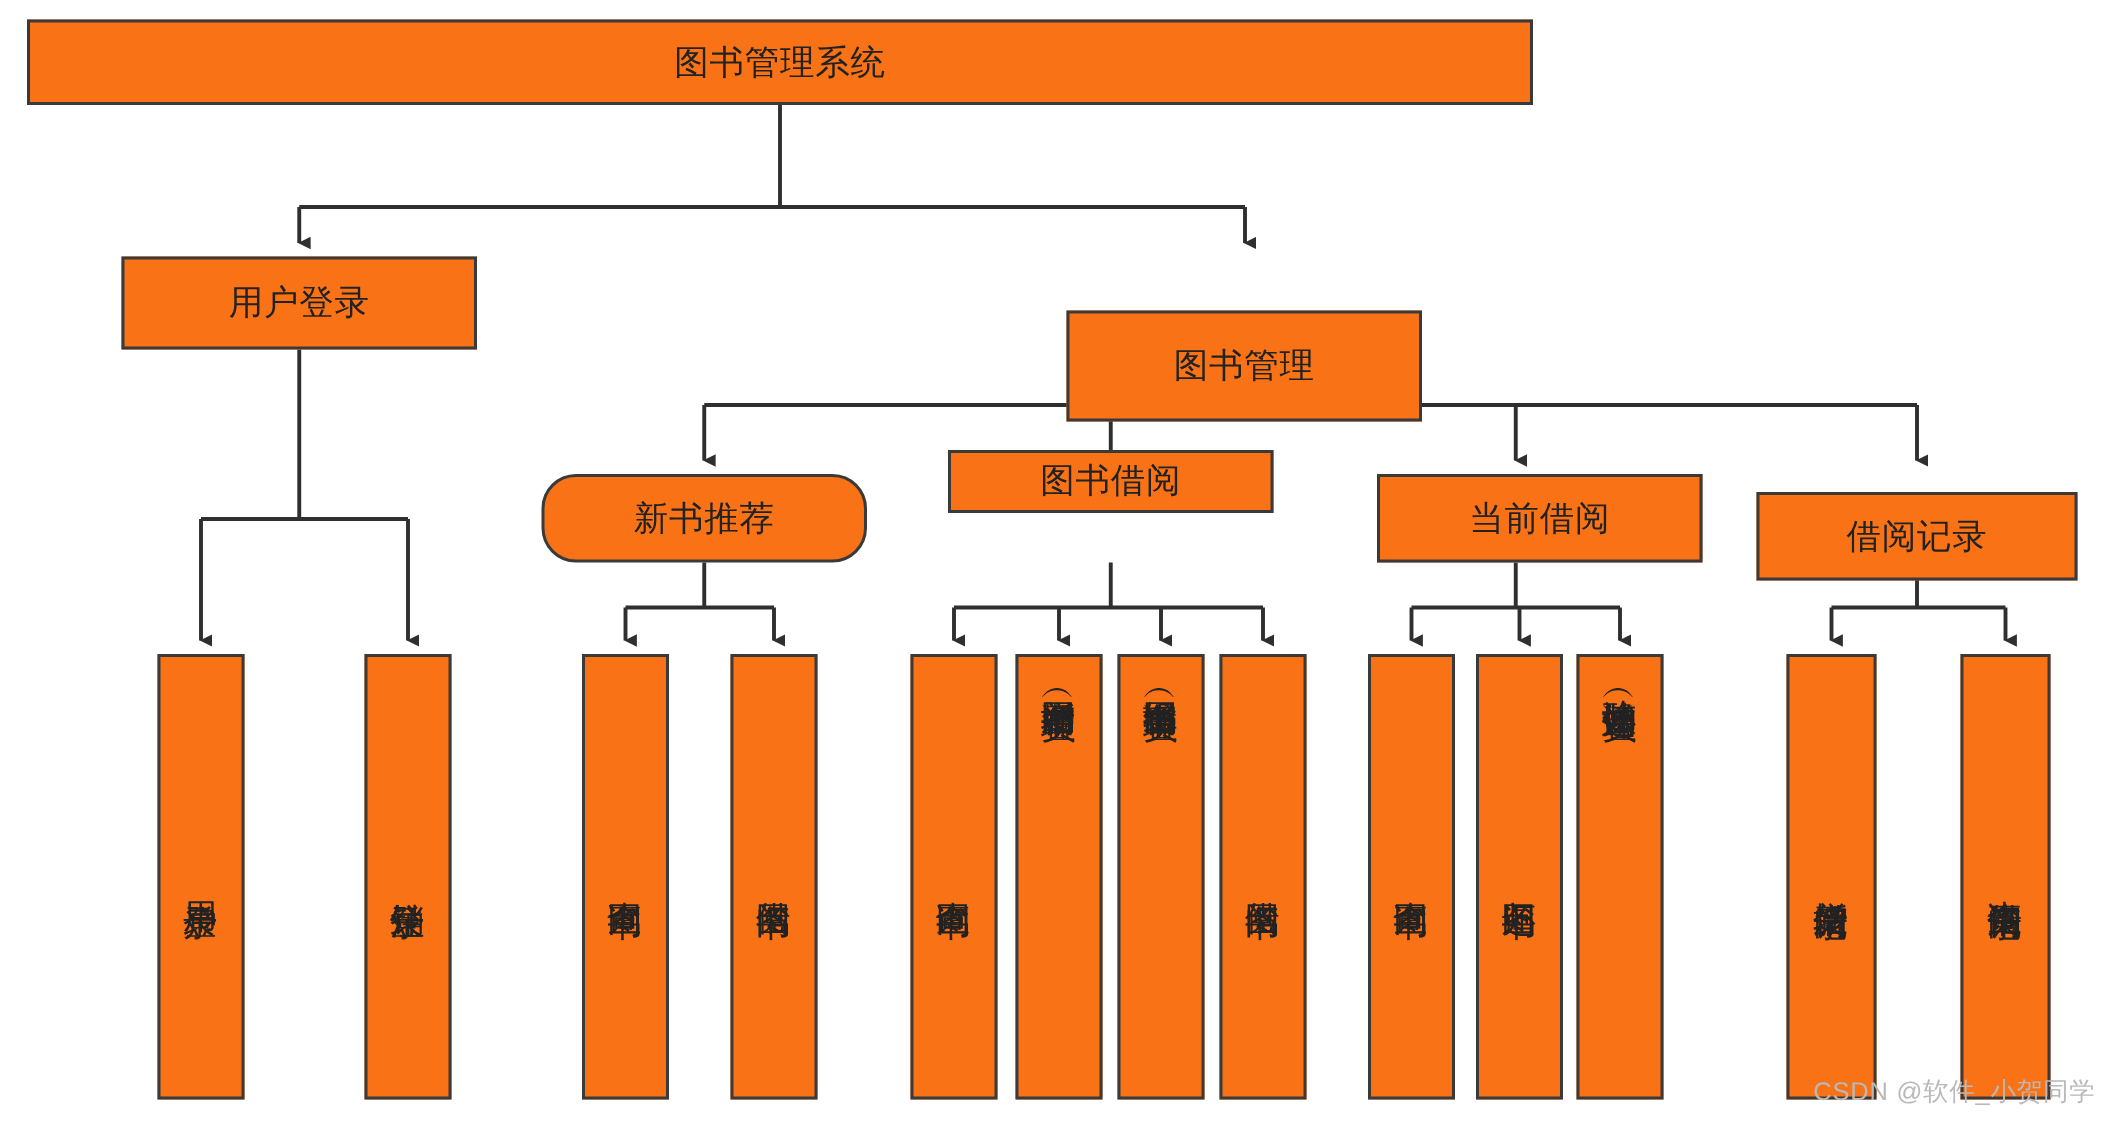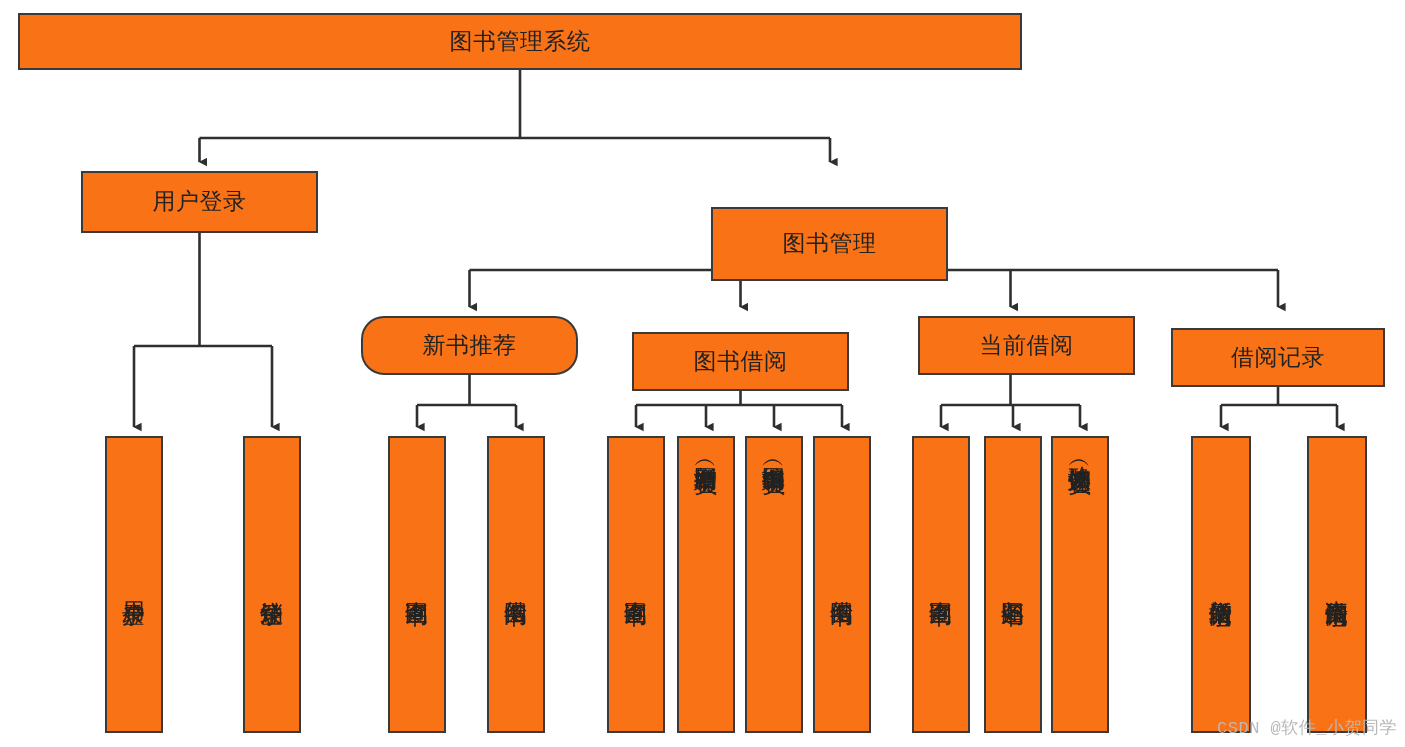--- a/index.html
+++ b/index.html
@@ -68,21 +68,21 @@
     pointer-events: none;
   }
   .watermark {
     position: absolute;
     right: 8px;
     bottom: 8px;
     font-size: 17px;
     color: #b9b9b9;
     letter-spacing: 0.5px;
     white-space: nowrap;
-    font-family: Liberation Mono, monospace;
+    font-family: Liberation Sans, sans-serif;
   }
 </style>
 </head>
 <body>
 
 <div id="diagram-root">
 
   <svg id="connector-layer" viewBox="0 0 1405 747" width="1405" height="747" xmlns="http://www.w3.org/2000/svg">
     <defs>
       <marker id="arrowhead" markerWidth="9" markerHeight="9" refX="4.2" refY="7.6" orient="auto" markerUnits="userSpaceOnUse">
@@ -140,21 +140,21 @@
   <div class="node-box" style="left:81px; top:171px; width:237px; height:62px;">
     <span class="node-label-h">用户登录</span>
   </div>
   <div class="node-box" style="left:711px; top:171px; width:237px; height:74px;margin-top:36px;">
     <span class="node-label-h">图书管理</span>
   </div>
 
   <div class="node-box" style="left:361px; top:316px; width:217px; height:59px;border-radius:23px;">
     <span class="node-label-h">新书推荐</span>
   </div>
-  <div class="node-box" style="left:632px; top:332px; width:217px; height:59px;">
+  <div class="node-box" style="left:632px; top:300px; width:217px; height:42px;">
     <span class="node-label-h">图书借阅</span>
   </div>
   <div class="node-box" style="left:918px; top:316px; width:217px; height:59px;">
     <span class="node-label-h">当前借阅</span>
   </div>
   <div class="node-box" style="left:1171px; top:316px; width:214px; height:59px;margin-top:12px;">
     <span class="node-label-h">借阅记录</span>
   </div>
 
   <div class="node-box leaf-box center-v" style="left:105px; top:436px; width:58px; height:297px;">

